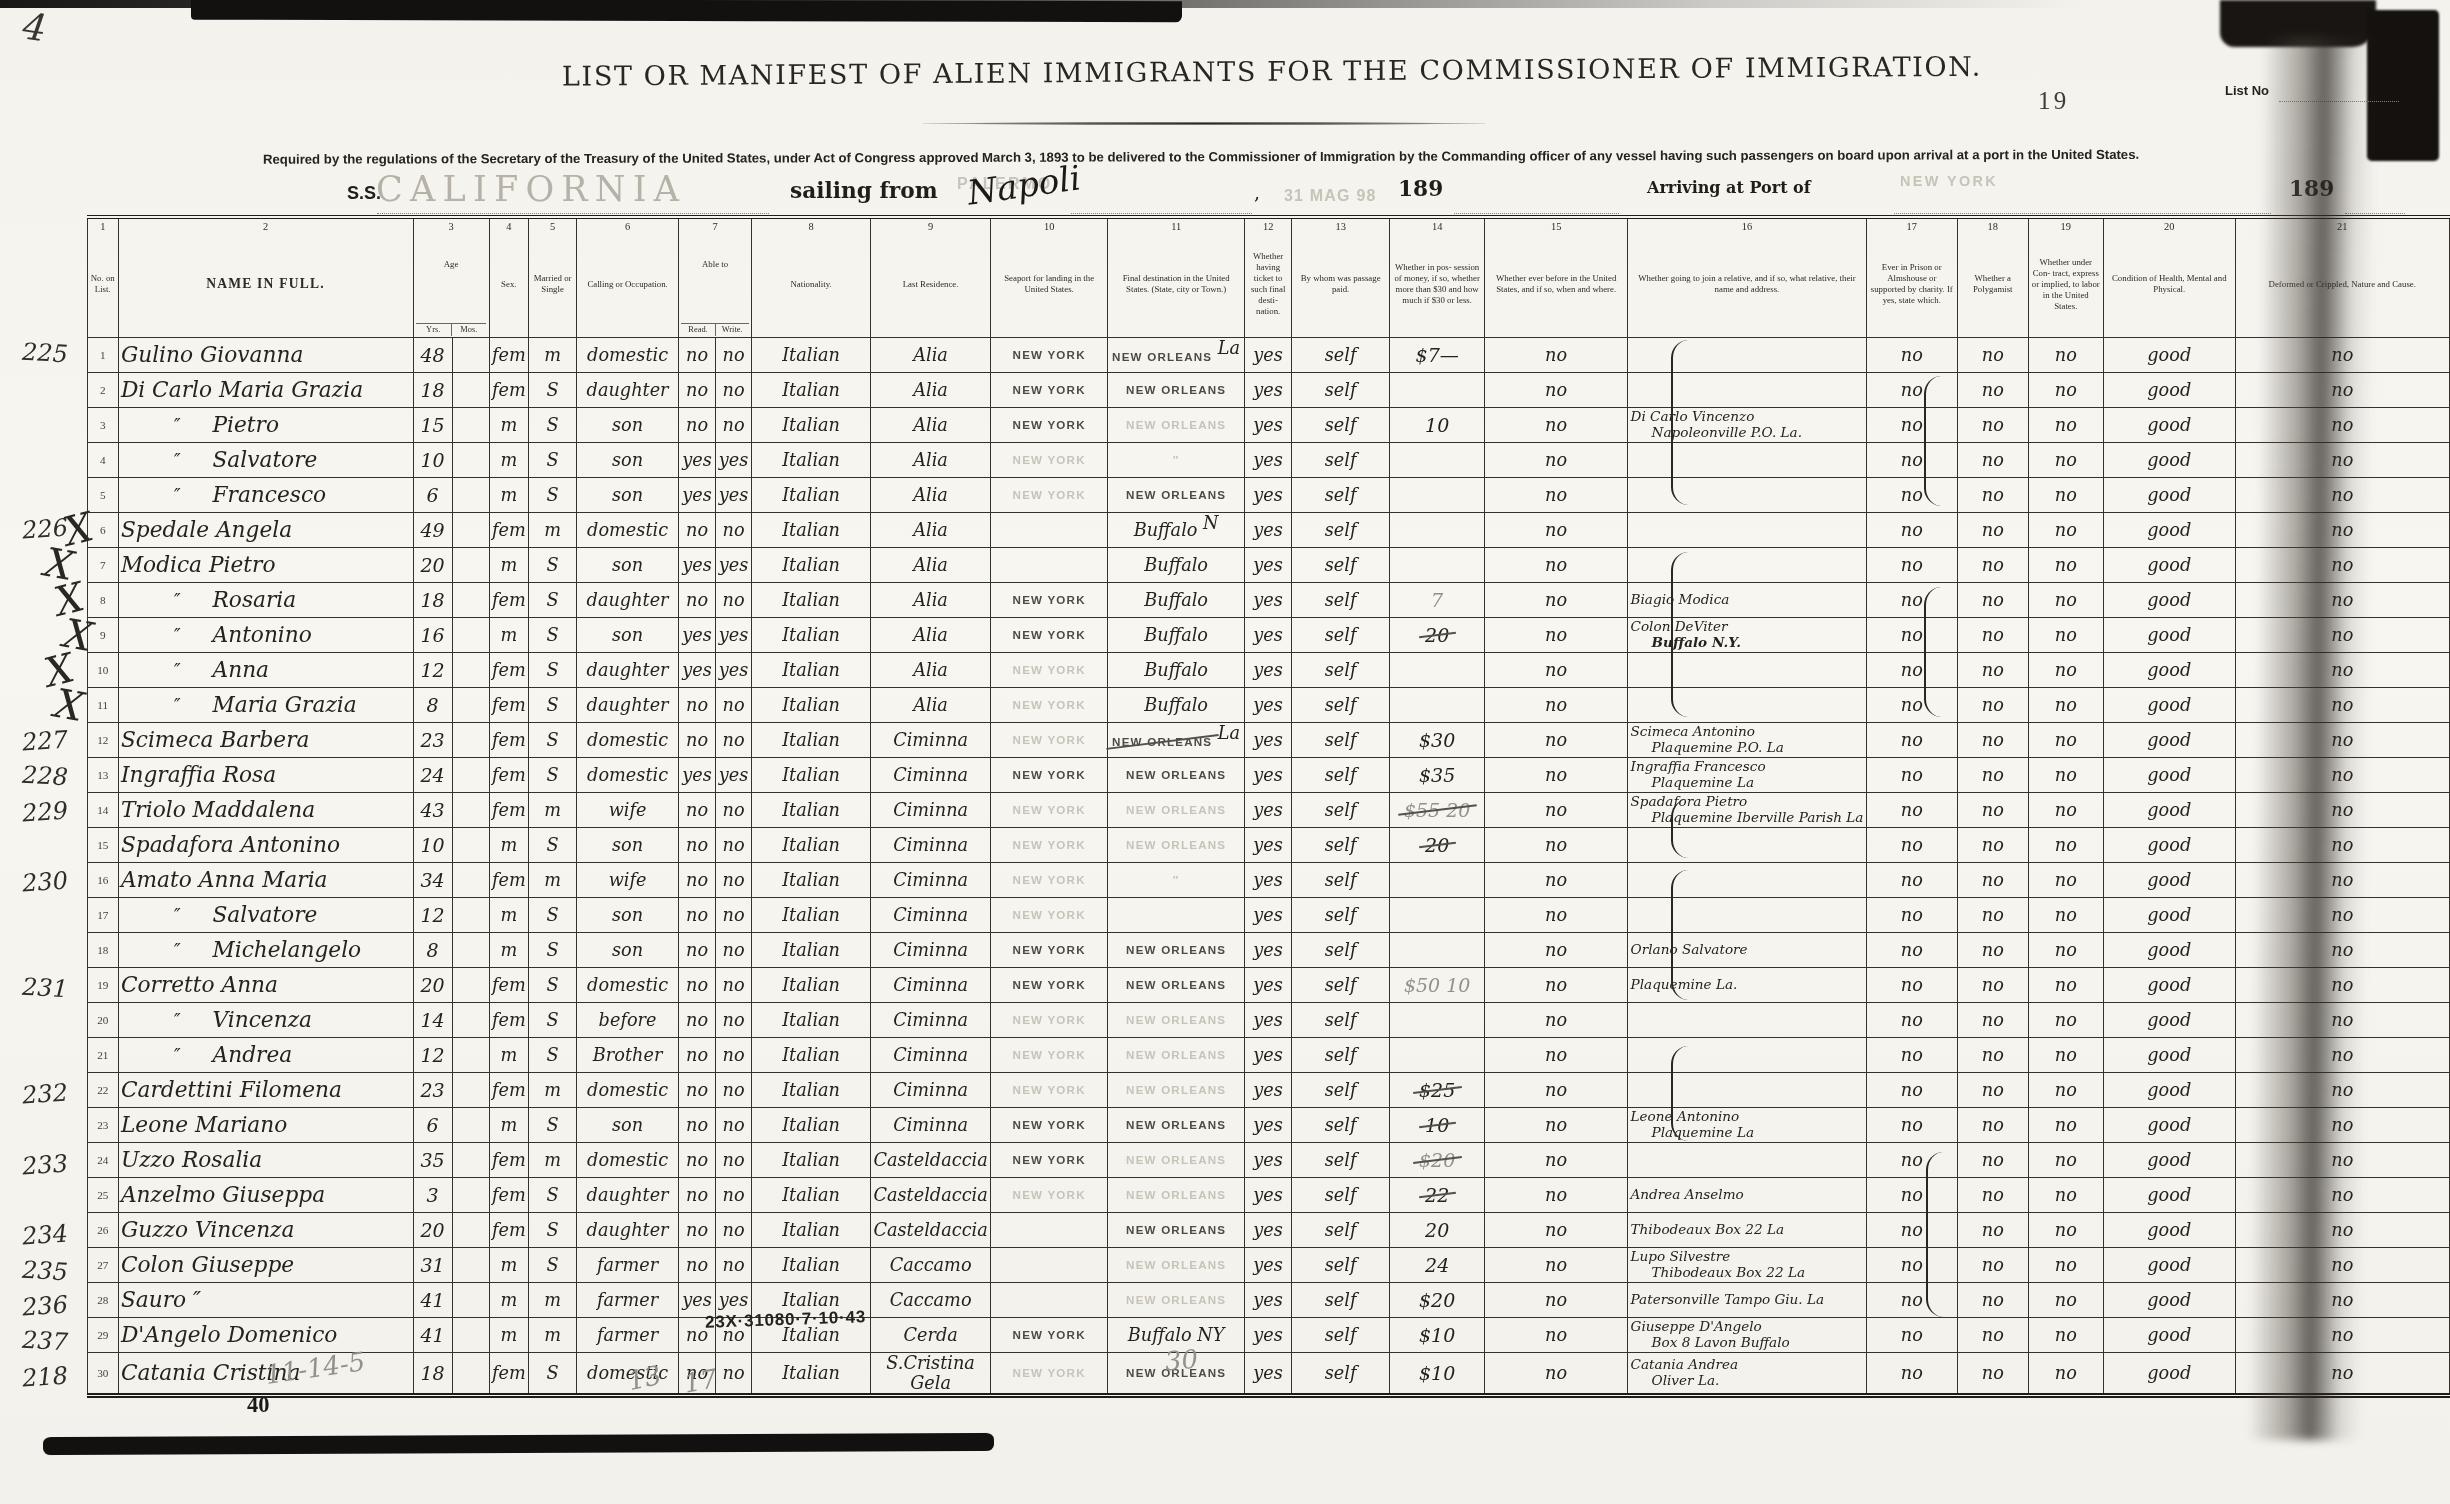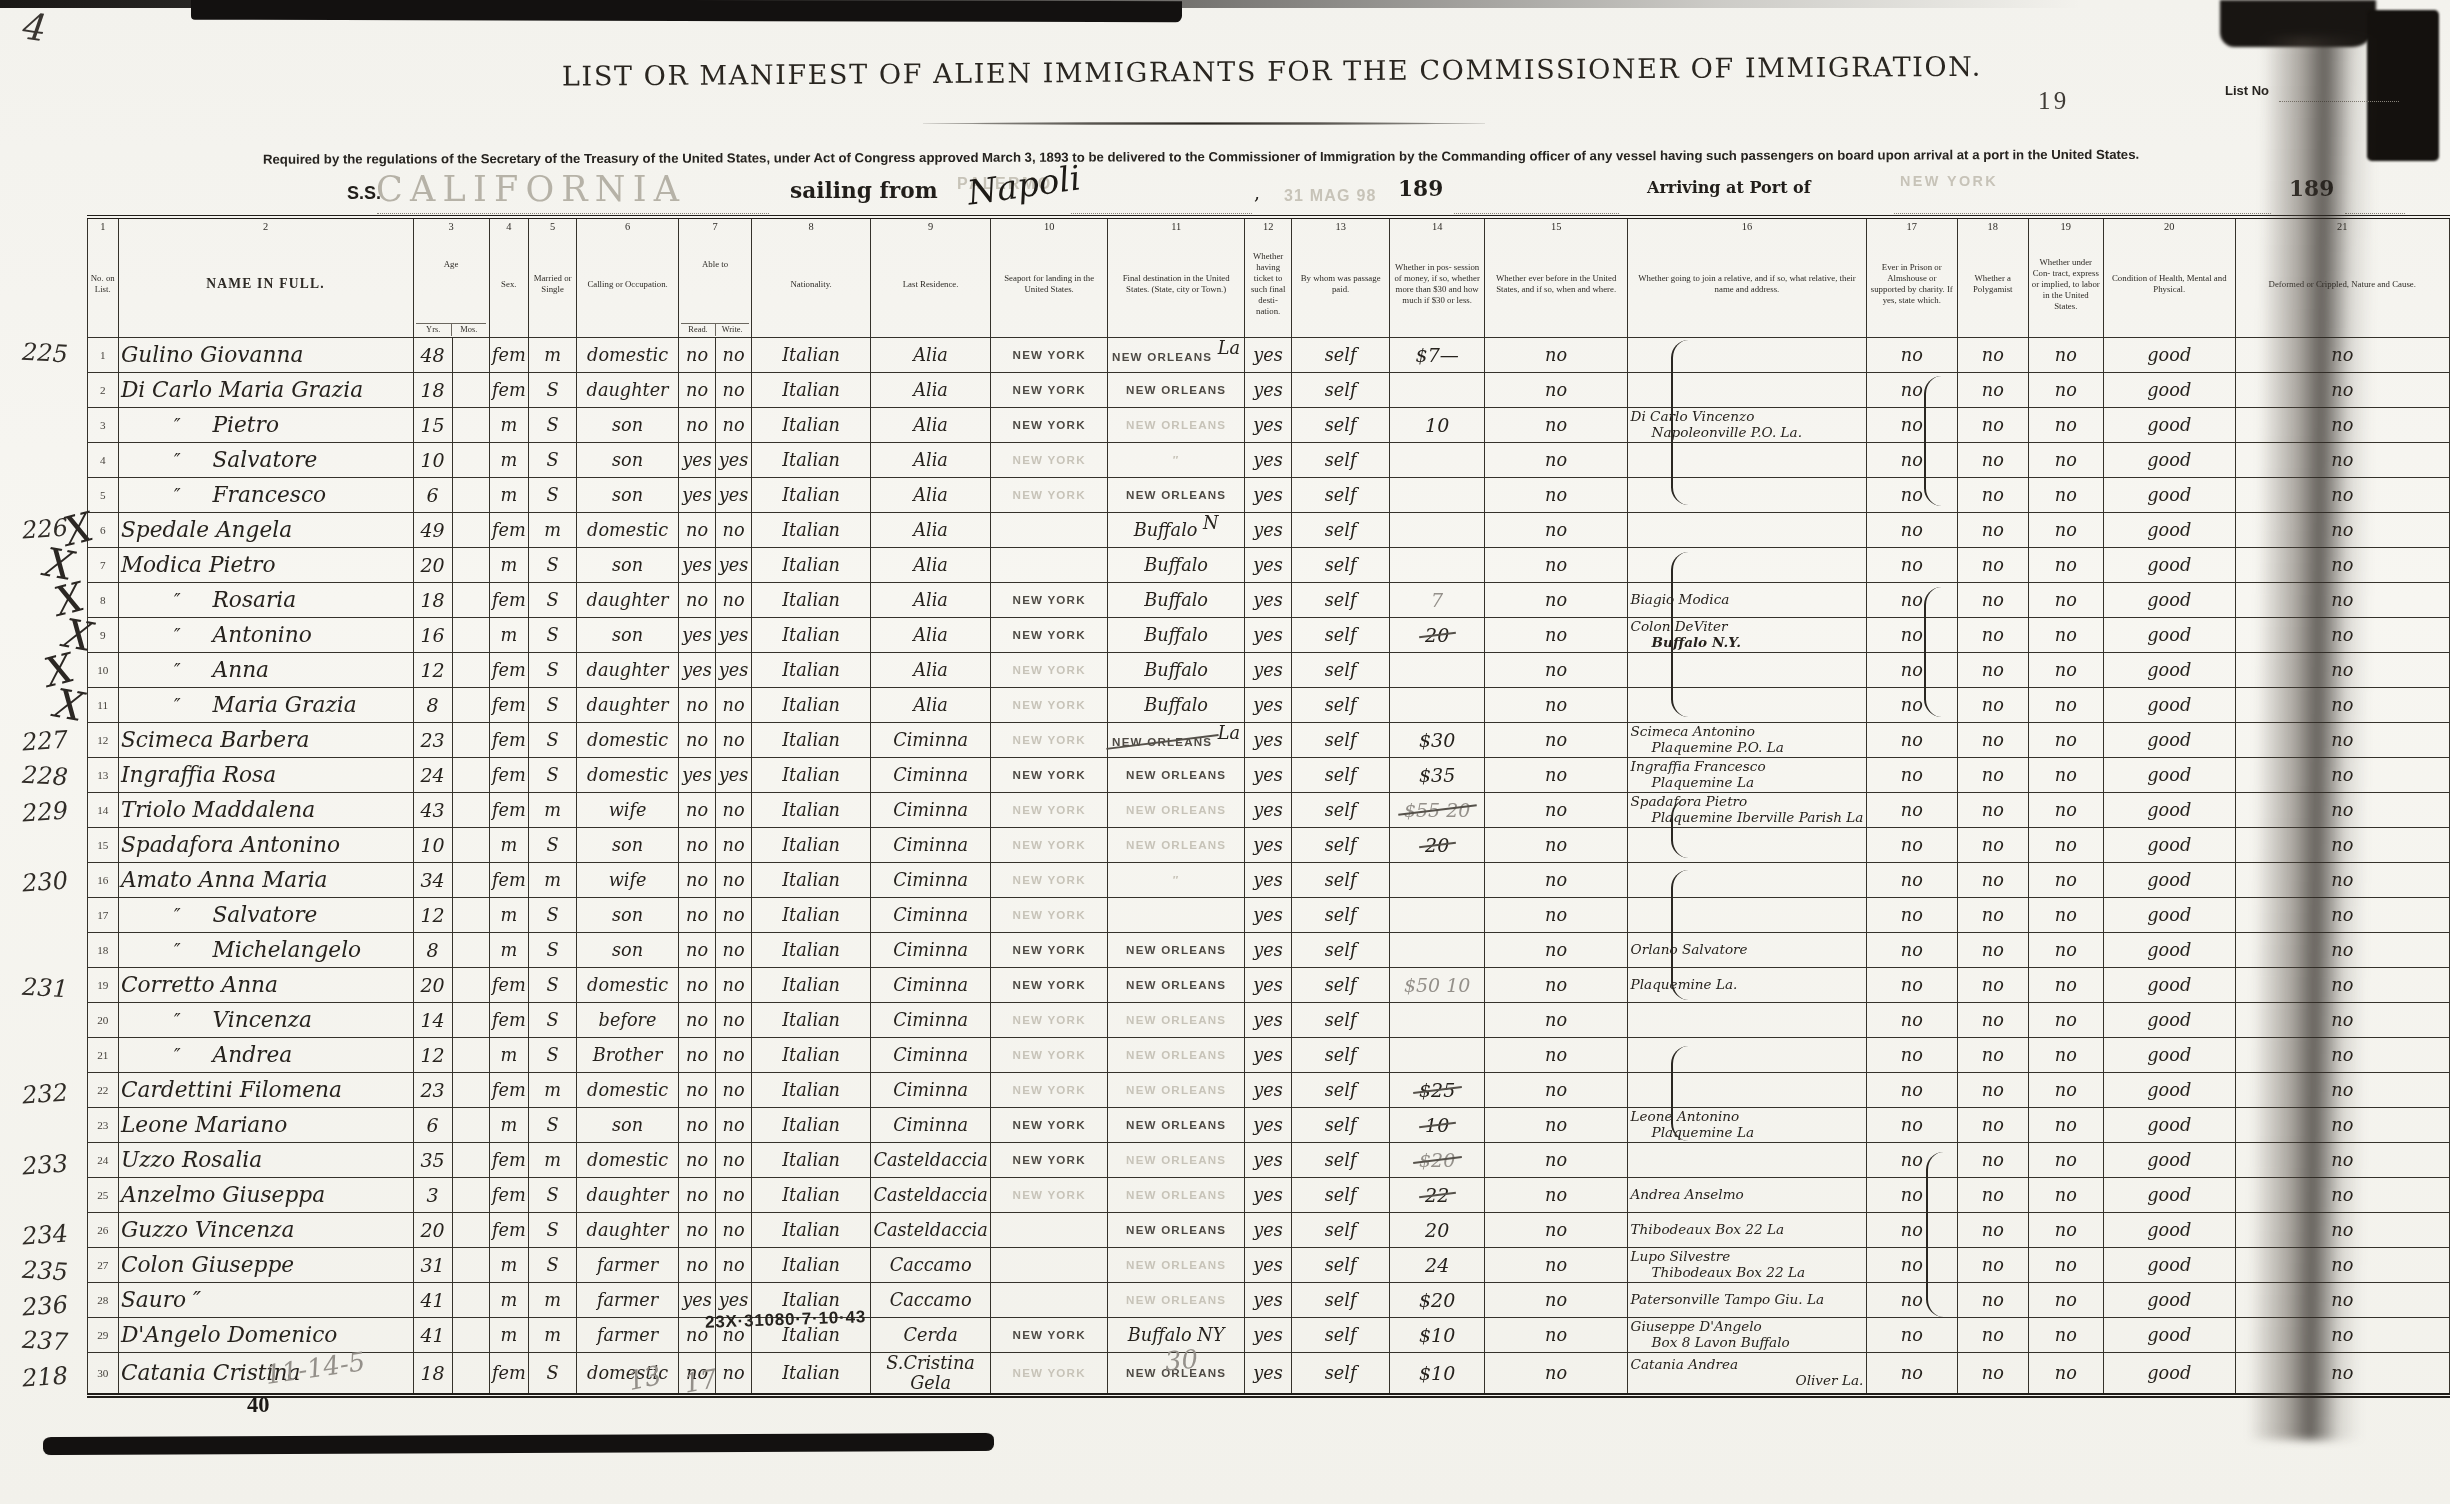--- a/index.html
+++ b/index.html
@@ -1030,21 +1030,21 @@
           <td class="c hw sm">Italian</td>
           <td class="c hw sm">S.Cristina Gela</td>
           <td class="c"><span class="stamp cellstamp faint">NEW YORK</span></td>
           <td class="c"><span class="stamp cellstamp">NEW ORLEANS</span></td>
           <td class="c hw sm">yes</td>
           <td class="c hw sm">self</td>
           <td class="c"><span class="hw ag">$10</span></td>
           <td class="c hw sm">no</td>
           <td class="rel hw">
             <div>Catania Andrea</div>
-            <div style="padding-left: 21px; text-align: right;">Oliver La.</div>
+            <div style="padding-left: 21px;">Oliver La.</div>
           </td>
           <td class="c hw sm">no</td>
           <td class="c hw sm">no</td>
           <td class="c hw sm">no</td>
           <td class="c hw sm">good</td>
           <td class="c hw sm">no</td>
         </tr>
       </tbody>
   </table>
 

